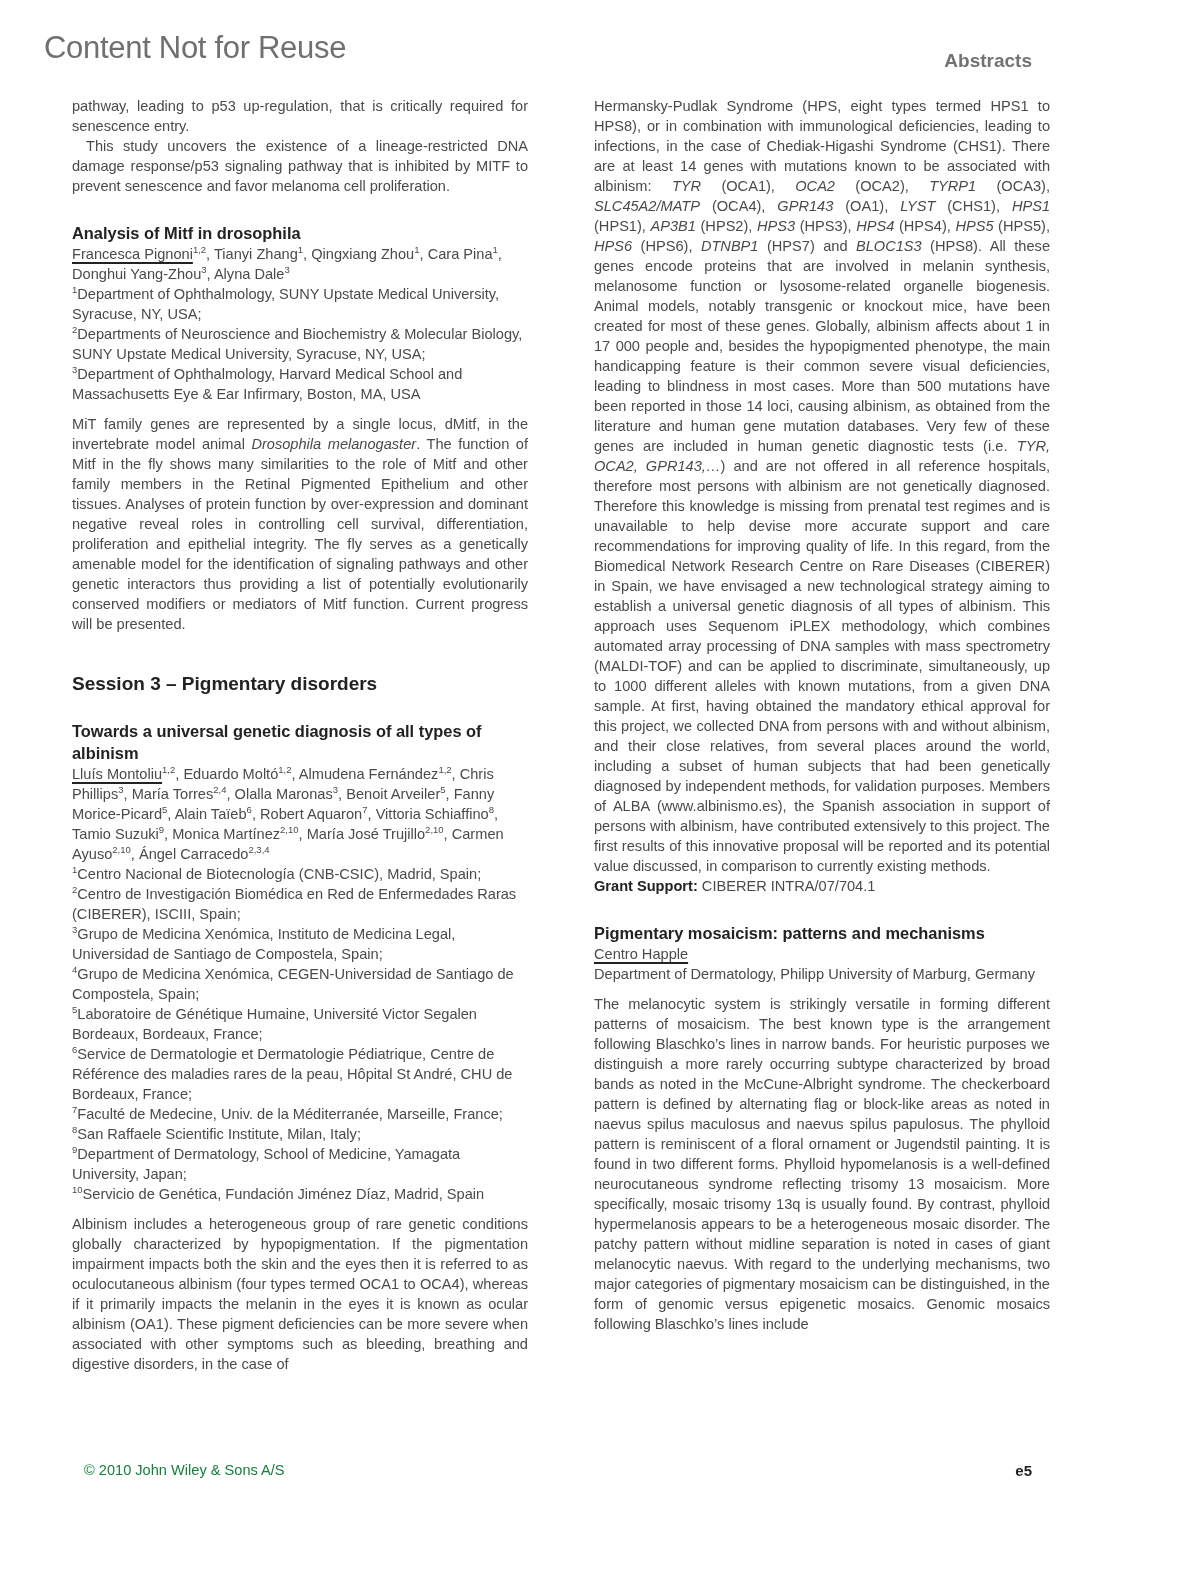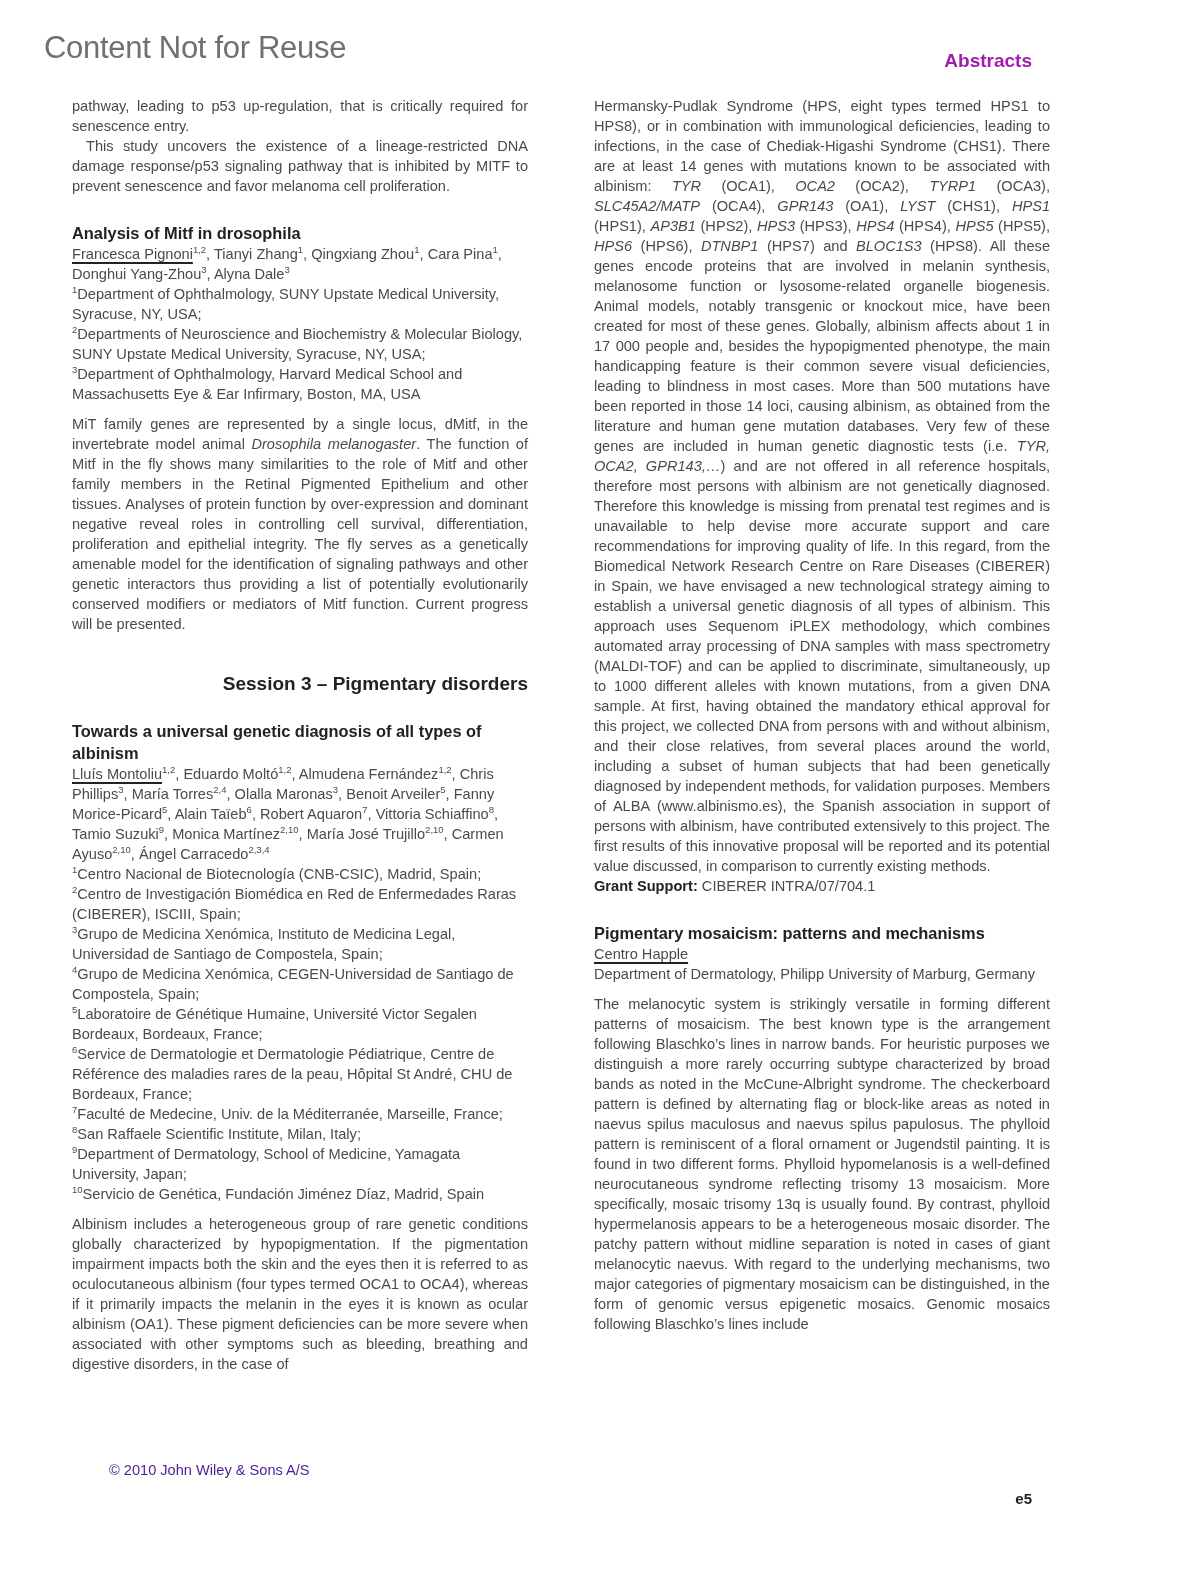--- a/index.html
+++ b/index.html
@@ -1,36 +1,36 @@
 <!DOCTYPE html>
 <html><head>
 <meta charset="utf-8">
 <style>
   html, body { margin: 0; padding: 0; background: #ffffff; }
   body { width: 1200px; height: 1578px; position: relative; overflow: hidden;
          font-family: "Liberation Sans", sans-serif; color: #4a4a4a; }
   .watermark { position: absolute; left: 44px; top: 30px; font-size: 31px; color: #707070;
                font-family: "Liberation Sans", sans-serif; letter-spacing: -0.3px; }
-  .running-head { position: absolute; right: 168px; top: 50px; font-size: 19px; font-weight: bold; color: #a21caf; }
+  .running-head { position: absolute; right: 168px; top: 50px; font-size: 19px; font-weight: bold; color: #737373; }
   .col { position: absolute; top: 96px; width: 456px; font-size: 14.6px; line-height: 20px; }
   .col-left { left: 72px; }
   .col-right { left: 578px; margin-left: 16px; }
   p { margin: 0; text-align: justify; hyphens: none; }
   .indent { text-indent: 14px; }
   .abs-title { font-weight: bold; color: #222; font-size: 16.4px; line-height: 22px; margin: 0; }
   .authors, .affils { margin: 0; text-align: left; }
   .presenter { text-decoration: underline; text-decoration-thickness: 2px; text-underline-offset: 3px; text-decoration-color: #222; }
   sup { font-size: 9.5px; line-height: 0; vertical-align: super; }
-  .session { text-align: right; font-weight: bold; color: #222; font-size: 19px; margin: 40px 0 26px 0; padding-left: 0; }
+  .session { text-align: left; font-weight: bold; color: #222; font-size: 19px; margin: 40px 0 26px 0; padding-left: 0; }
   .gap-s { height: 10px; }
   .gap-m { height: 26px; }
   .grant-label { font-weight: bold; color: #222; }
   i { font-style: italic; }
-  .footer-left { position: absolute; left: 84px; top: 1462px; font-size: 14.6px; color: #4c1d95; margin-left: 25px; }
-  .footer-right { position: absolute; right: 168px; top: 1462px; font-size: 15px; font-weight: bold; color: #222; margin-top: 28px; }
+  .footer-left { position: absolute; left: 84px; top: 1462px; font-size: 14.6px; color: #15803d; }
+  .footer-right { position: absolute; right: 168px; top: 1462px; font-size: 15px; font-weight: bold; color: #222; }
 </style>
 </head>
 <body>
 
 <div class="watermark">Content Not for Reuse</div>
 <div class="running-head">Abstracts</div>
 
 <div class="col col-left">
   <p>pathway, leading to p53 up-regulation, that is critically required for senescence entry.</p>
   <p class="indent">This study uncovers the existence of a lineage-restricted DNA damage response/p53 signaling pathway that is inhibited by MITF to prevent senescence and favor melanoma cell proliferation.</p>

